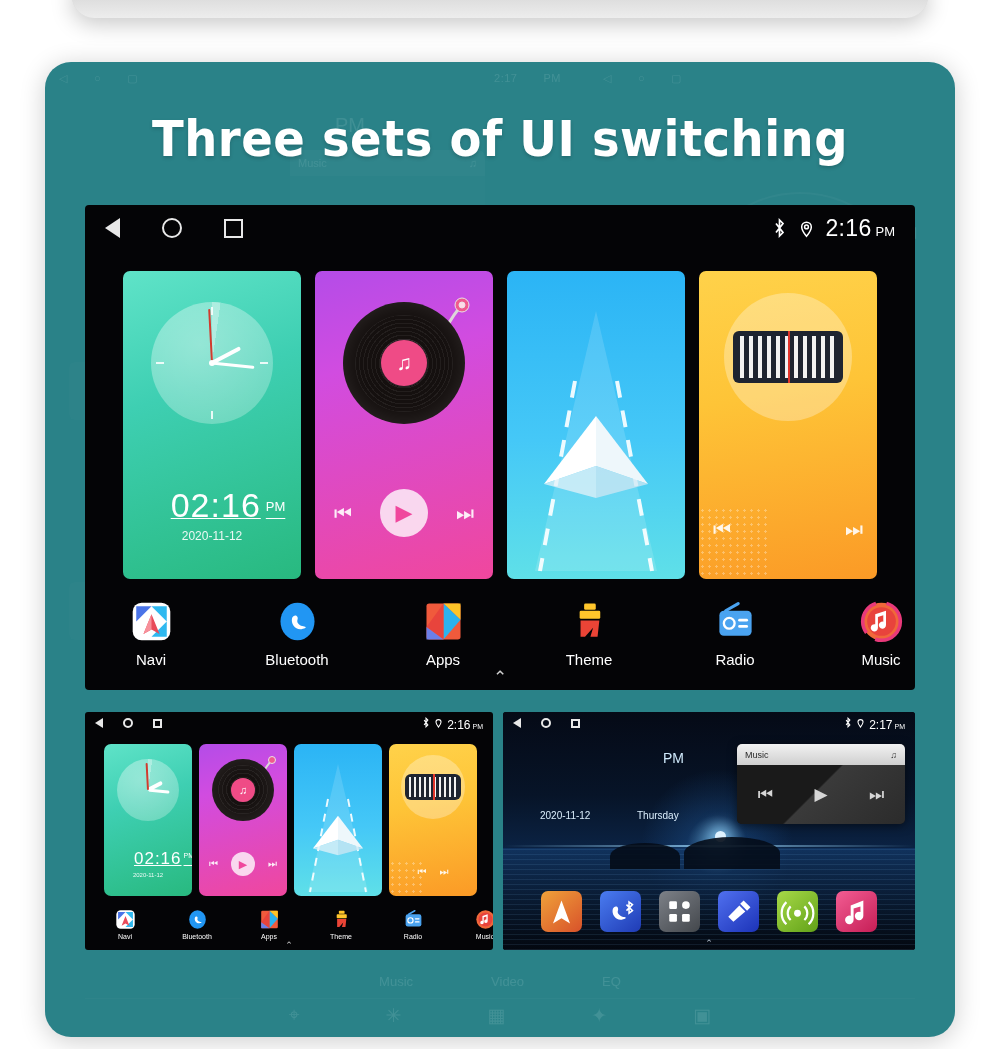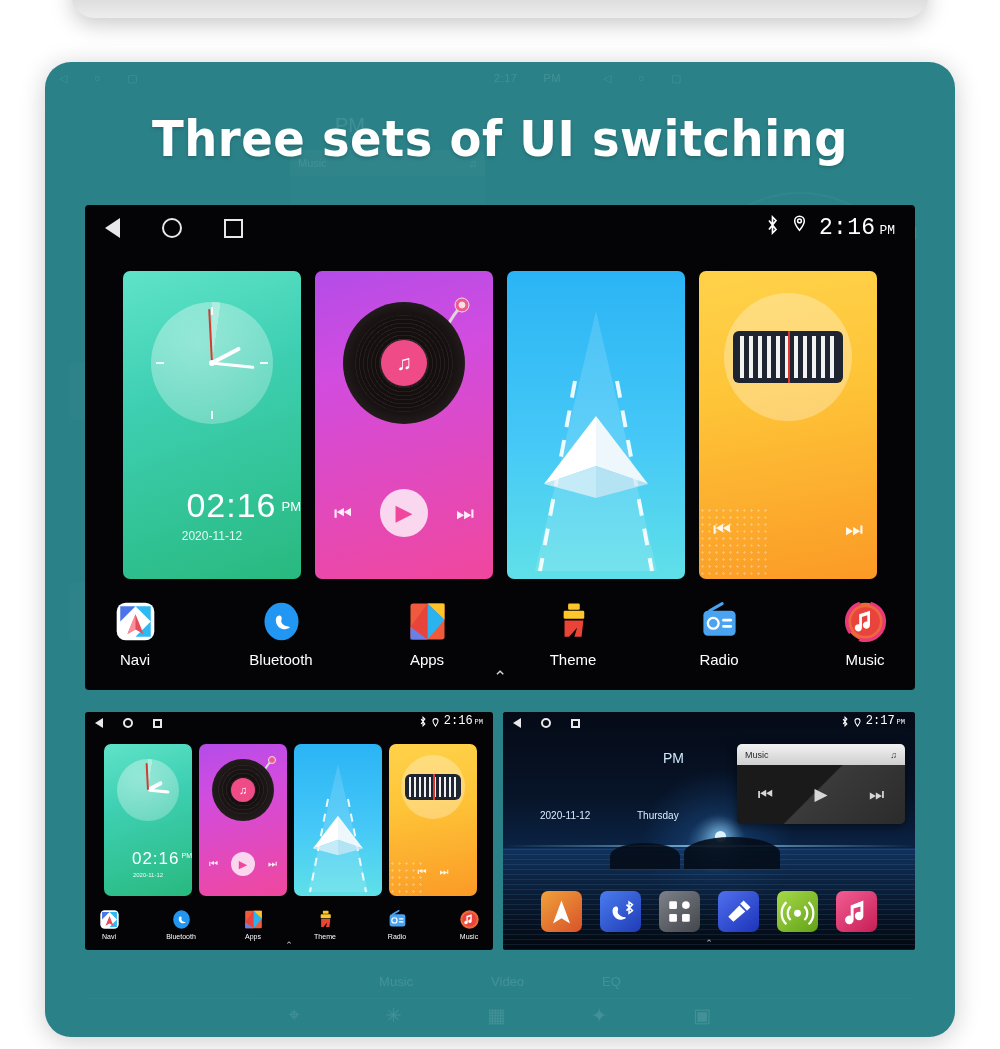--- a/index.html
+++ b/index.html
@@ -130,21 +130,21 @@
   .tri {
     width: 0; height: 0; border-style: solid;
     border-width: 9px 14px 9px 0; border-color: transparent #e8e8e8 transparent transparent;
   }
   .main .tri { border-width: 10px 15px 10px 0; }
   .circ { border: 2px solid #e8e8e8; border-radius: 50%; }
   .main .circ { width: 20px; height: 20px; }
   .sq { border: 2px solid #e8e8e8; }
   .main .sq { width: 19px; height: 19px; }
 
-  .status-right { display: flex; align-items: flex-start; font-family: Liberation Mono, monospace; }
+  .status-right { display: flex; align-items: flex-end; }
   .main .status-right { gap: 13px; }
   .bt-icon { display: inline-block; }
   .time-block { display: flex; align-items: baseline; }
   .main .time-block .t { font-size: 23px; letter-spacing: .3px; }
   .main .time-block .ampm { font-size: 13px; margin-left: 4px; }
   .pin { display: inline-block; }
 
   
   .cards { position: absolute; display: flex; }
   .main .cards { left: 38px; top: 66px; gap: 14px; }
@@ -163,22 +163,22 @@
   .hand { position: absolute; background: #fff; transform-origin: 50% 100%; border-radius: 2px; }
   .hand.hour { width: 4px; left: calc(50% - 2px); }
   .hand.min  { width: 3px; left: calc(50% - 1.5px); }
   .hand.sec  { width: 2px; left: calc(50% - 1px); background: #d23b2e; }
   .tick { position: absolute; background: rgba(255,255,255,.85); }
   .pie-shade{
     position:absolute; inset:0; border-radius:50%;
     background: conic-gradient(from 0deg, rgba(255,255,255,.30) 0deg 8deg, rgba(255,255,255,0) 8deg 360deg);
   }
   .card-time {
-    position: absolute; left: 0; width: 100%;
-    text-align: right; color: #fff;
+    position: absolute; left: 16px; width: 100%;
+    text-align: center; color: #fff; text-decoration: underline;
   }
   .main .card-time { bottom: 54px; }
   .card-time .big { font-size: 34px; font-weight: 400; letter-spacing: 1px; }
   .card-time .sup { font-size: 13px; margin-left: 5px; vertical-align: super; }
   .card-date { position: absolute; left: 0; width: 100%; text-align: center; color: rgba(255,255,255,.9); }
   .main .card-date { bottom: 36px; font-size: 12px; }
 
   
   .card-music { background: linear-gradient(165deg,#b44ce8 0%,#d14ce0 30%,#f0479d 100%); }
   .vinyl {
@@ -235,21 +235,21 @@
   }
   .dial-needle { position: absolute; top: 0; bottom: 0; width: 2px; background: #e2352b; left: 50%; }
   .main .media-row.radio { bottom: 38px; justify-content: space-between; padding: 0 14px; }
   .radio-speck{
     position:absolute; left:0; bottom:0; width:68px; height:72px;
     background: radial-gradient(circle, rgba(255,255,255,.55) 1px, transparent 1.3px) 0 0/7px 7px;
     opacity:.55;
   }
 
   
-  .dock { position: absolute; left: 0; width: 100%; display: flex; justify-content: center; }
+  .dock { position: absolute; left: 16px; width: 100%; display: flex; justify-content: center; }
   .main .dock { bottom: 22px; gap: 60px; }
   .dockitem { display: flex; flex-direction: column; align-items: center; }
   .main .dockitem { width: 86px; gap: 8px; }
   .dockicon { position: relative; }
   .main .dockicon { width: 43px; height: 43px; }
   .docklabel { color: #fff; }
   .main .docklabel { font-size: 15px; }
   .handle {
     position: absolute; left: 50%; transform: translateX(-50%);
     color: #cfcfcf;

